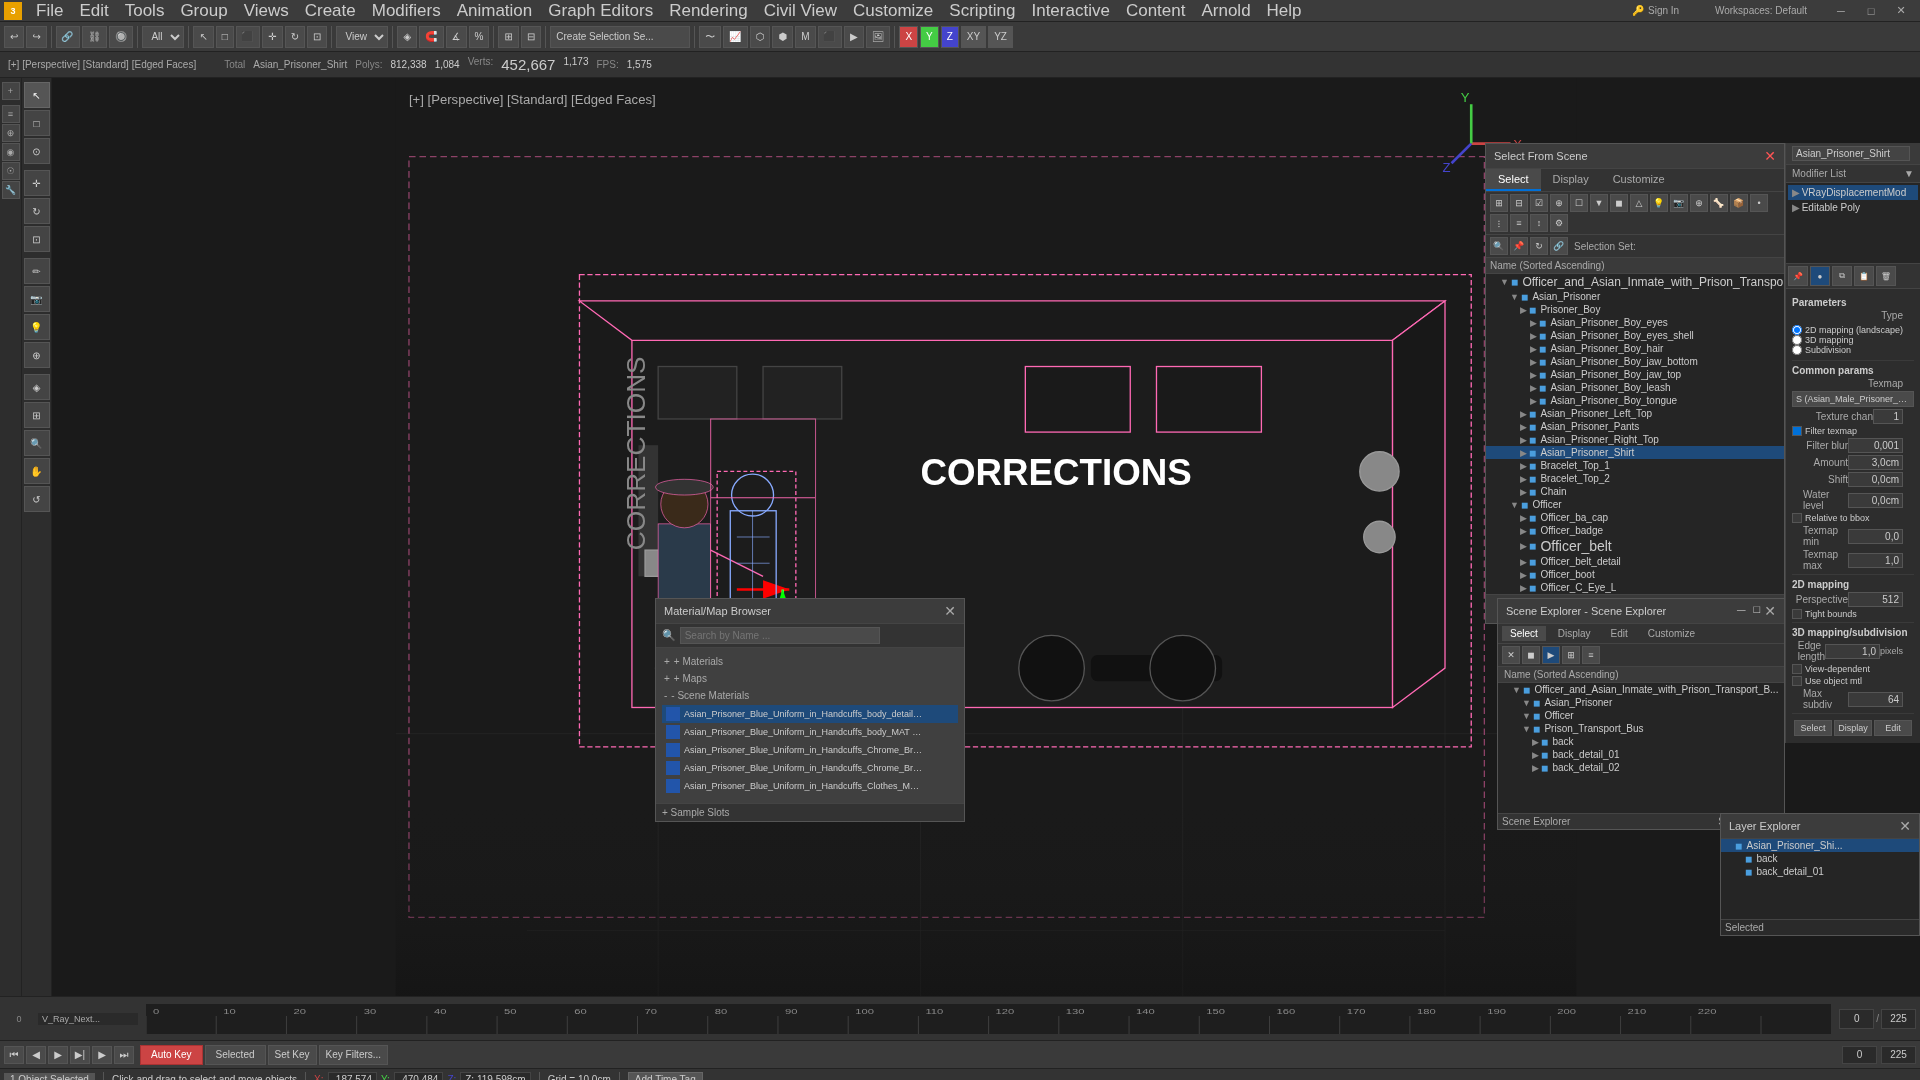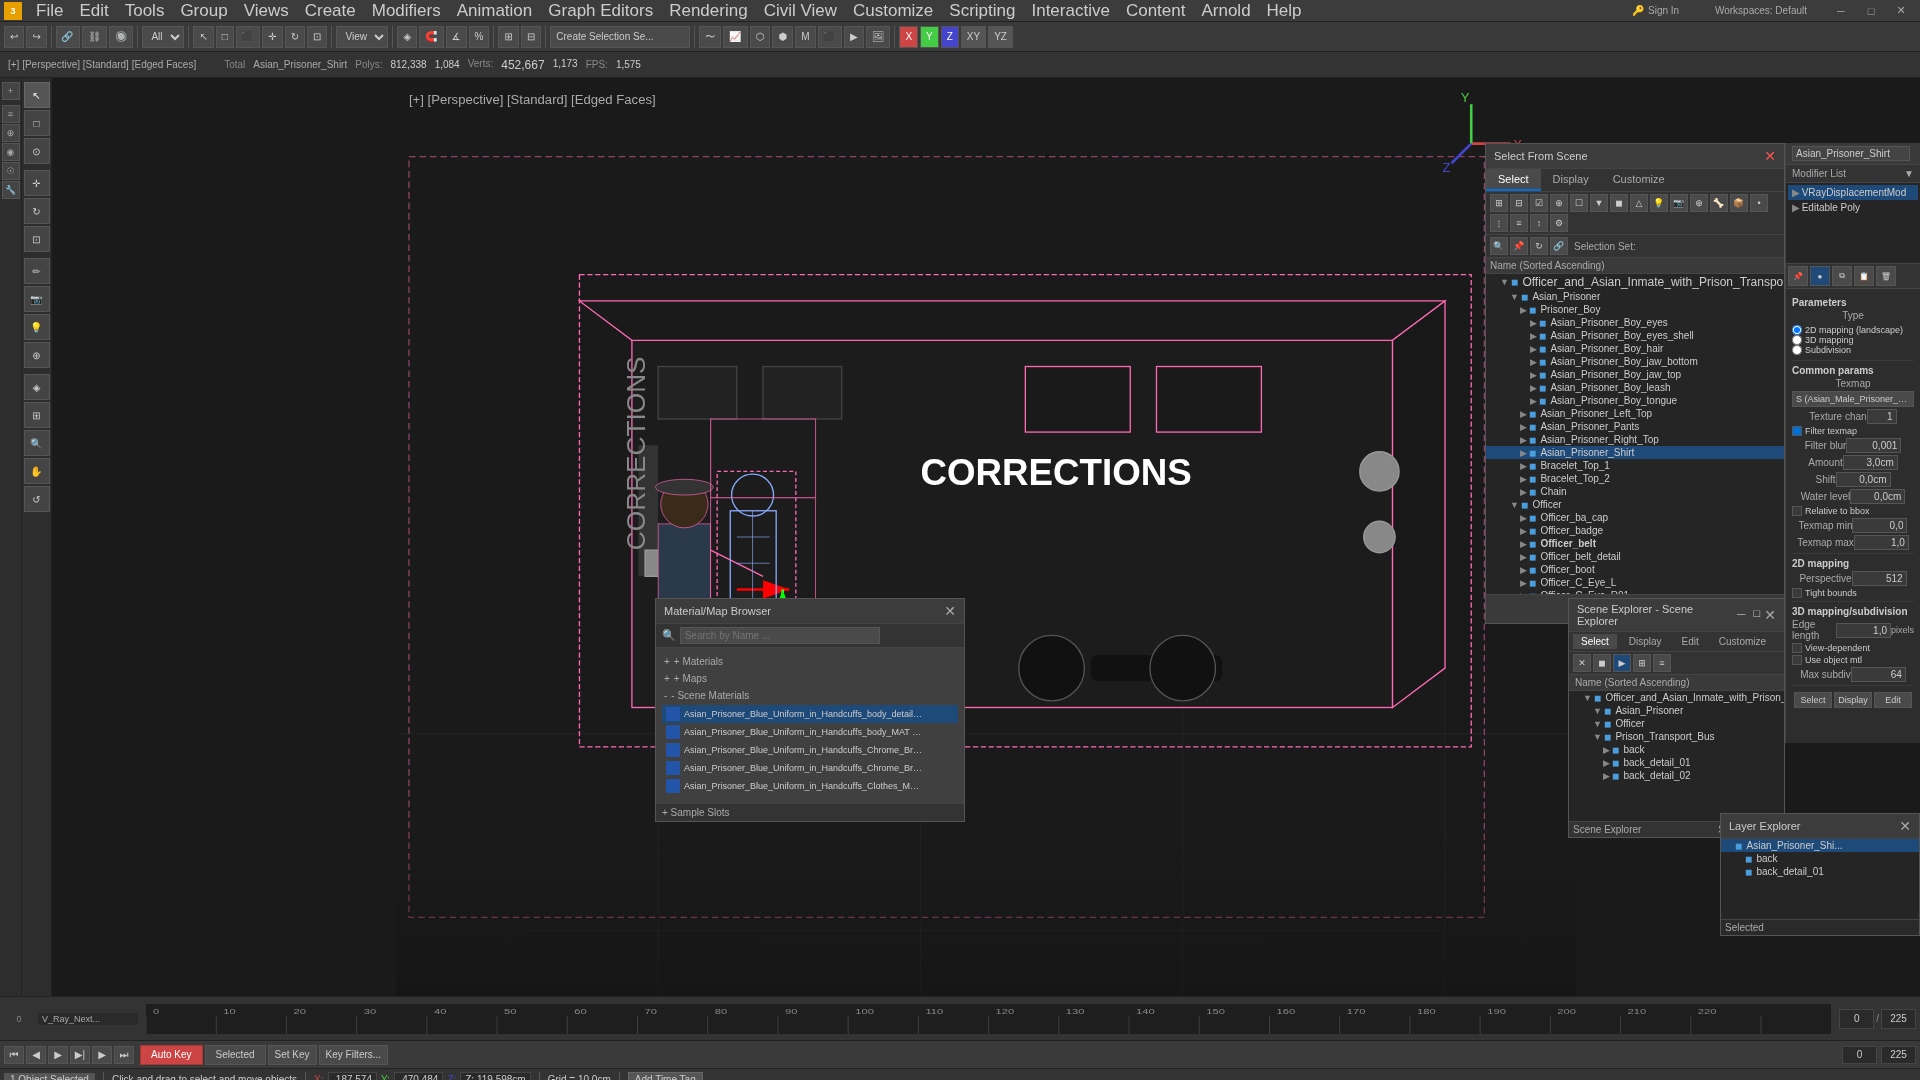--- a/index.html
+++ b/index.html
@@ -44,21 +44,21 @@
     #right-prop { position: absolute; top: 80px; right: 0; width: 135px; background: #2d2d2d; border-left: 1px solid #444; z-index: 5; }
     #rp-name { background: #333; padding: 3px 6px; border-bottom: 1px solid #444; font-size: 10px; color: #ccc; }
     #rp-modifier-list { background: #333; padding: 3px 6px; border-bottom: 1px solid #444; font-size: 10px; color: #aaa; display: flex; justify-content: space-between; align-items: center; }
     #rp-modifiers { background: #252525; height: 80px; padding: 2px; font-size: 10px; }
     .modifier-item { padding: 2px 4px; cursor: pointer; display: flex; align-items: center; gap: 2px; }
     .modifier-item.selected { background: #1e4a7a; }
     #rp-icons { display: flex; gap: 2px; padding: 2px; background: #333; border-top: 1px solid #444; border-bottom: 1px solid #444; }
     .rp-icon-btn { width: 20px; height: 20px; background: #4a4a4a; border: 1px solid #555; cursor: pointer; display: flex; align-items: center; justify-content: center; font-size: 8px; color: #ccc; }
     #rp-params { padding: 4px 6px; font-size: 10px; }
     .param-section { font-weight: bold; color: #ccc; margin: 4px 0 2px 0; font-size: 10px; }
-    .param-row { display: flex; justify-content: center; align-items: center; margin: 2px 0; }
+    .param-row { display: flex; justify-content: flex-end; align-items: center; margin: 2px 11px; }
     .param-label { color: #aaa; font-size: 10px; }
     .param-value { background: #3a3a3a; border: 1px solid #555; color: #ccc; width: 55px; font-size: 10px; padding: 1px 3px; text-align: right; }
     .param-check { display: flex; align-items: center; gap: 3px; margin: 2px 0; }
     .small-check { width: 10px; height: 10px; background: #3a3a3a; border: 1px solid #555; }
     .checked { background: #0070d8; }
 
     
     #mat-browser { position: absolute; top: 550px; left: 660px; width: 300px; background: #404040; border: 1px solid #555; z-index: 20; }
     #mb-header { background: #3c3c3c; padding: 4px 8px; display: flex; justify-content: space-between; align-items: center; border-bottom: 1px solid #444; }
     #mb-search { background: #333; padding: 3px 6px; border-bottom: 1px solid #444; display: flex; align-items: center; gap: 4px; }
@@ -205,21 +205,21 @@
     <span style="color:#888;font-size:10px;">Total</span>
     <span style="color:#aaa;font-size:10px;">Asian_Prisoner_Shirt</span>
   </div>
   <div style="display:flex;gap:8px;">
     <span style="color:#888;font-size:10px;">Polys:</span>
     <span style="color:#ccc;font-size:10px;">812,338</span>
     <span style="color:#ccc;font-size:10px;">1,084</span>
   </div>
   <div style="display:flex;gap:8px;">
     <span style="color:#888;font-size:10px;">Verts:</span>
-    <span style="color:#ccc;font-size:12px;">452,667</span>
+    <span style="color:#ccc;font-size:15px;">452,667</span>
     <span style="color:#ccc;font-size:10px;">1,173</span>
   </div>
   <div style="display:flex;gap:8px;">
     <span style="color:#888;font-size:10px;">FPS:</span>
     <span style="color:#ccc;font-size:10px;">1,575</span>
   </div>
 </div>
 
 <div style="display:flex;height:calc(1080px - 22px - 30px - 26px - 62px - 22px);position:relative;">
 
@@ -515,21 +515,21 @@
       <span style="font-size:10px;">Officer_ba_cap</span>
     </div>
         <div class="tree-item" style="padding-left: 34px;">
       <span style="color:#888;font-size:9px;">▶</span>
       <span style="color:#4a9ede;font-size:9px;margin-right:2px;">◼</span>
       <span style="font-size:10px;">Officer_badge</span>
     </div>
         <div class="tree-item" style="padding-left: 34px;">
       <span style="color:#888;font-size:9px;">▶</span>
       <span style="color:#4a9ede;font-size:9px;margin-right:2px;">◼</span>
-      <span style="font-size:10px;font-weight:bold;">Officer_belt</span>
+      <span style="font-size:14px;">Officer_belt</span>
     </div>
         <div class="tree-item" style="padding-left: 34px;">
       <span style="color:#888;font-size:9px;">▶</span>
       <span style="color:#4a9ede;font-size:9px;margin-right:2px;">◼</span>
       <span style="font-size:10px;">Officer_belt_detail</span>
     </div>
         <div class="tree-item" style="padding-left: 34px;">
       <span style="color:#888;font-size:9px;">▶</span>
       <span style="color:#4a9ede;font-size:9px;margin-right:2px;">◼</span>
       <span style="font-size:10px;">Officer_boot</span>
@@ -724,21 +724,21 @@
       <span class="mat-text">Asian_Prisoner_Blue_Uniform_in_Handcuffs_Clothes_MAT (VRayMtl) [Asian...</span>
     </div>
           </div>
       </div>
     </div>
     <div id="mb-footer">
       <span>+ Sample Slots</span>
     </div>
   </div>
 
-  <div id="scene-explorer" style="position:absolute;top:520px;right:135px;width:217px;z-index:15;">
+  <div id="scene-explorer" style="position:absolute;top:520px;right:135px;width:288px;z-index:15;">
     <div id="se-header">
       <span style="font-size:11px;color:#ccc;">Scene Explorer - Scene Explorer</span>
       <div style="display:flex;gap:4px;">
         <span class="minimize-btn">─</span>
         <span>□</span>
         <span class="close-x">✕</span>
       </div>
     </div>
     <div id="se-tabs">
       <div class="se-tab active">Select</div>

